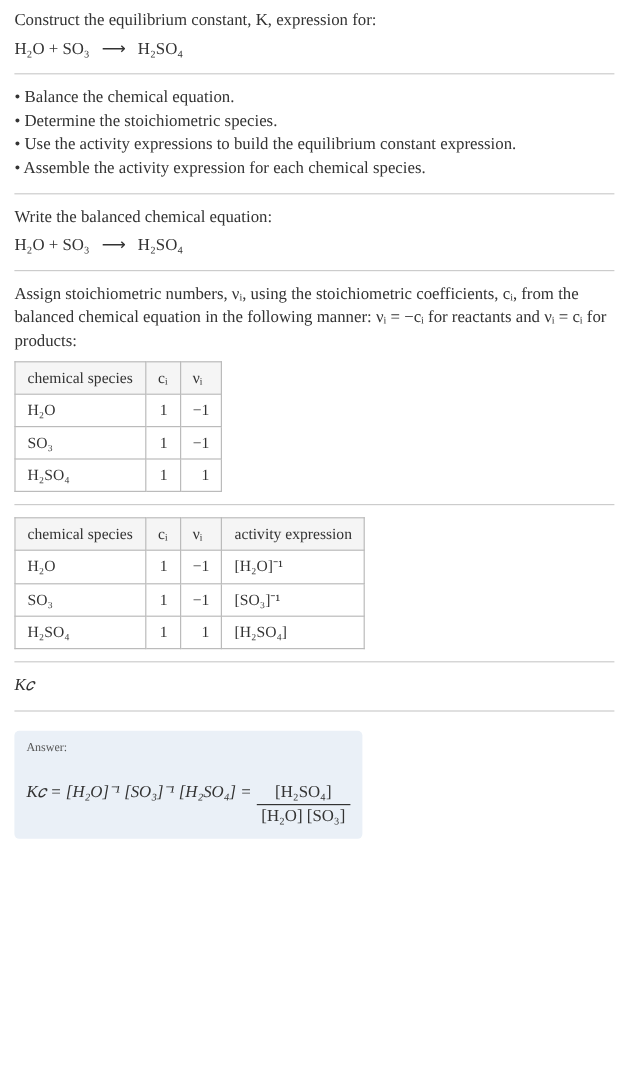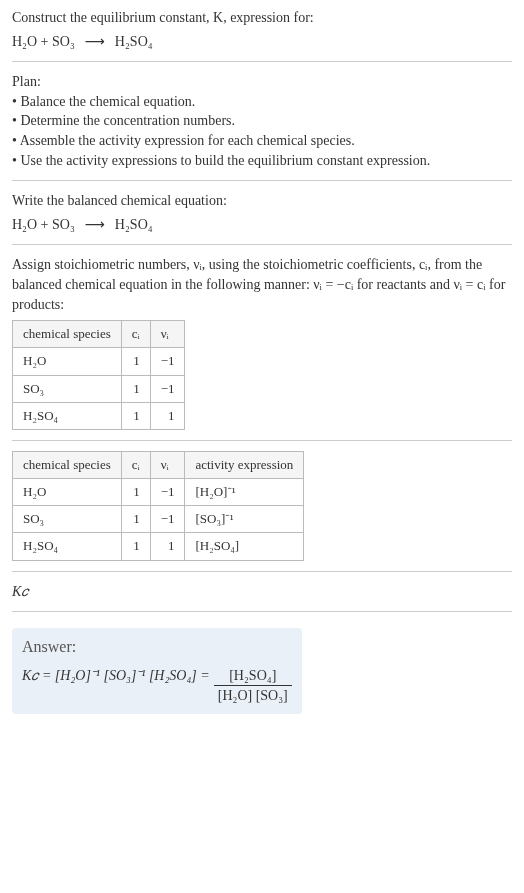--- a/index.html
+++ b/index.html
@@ -37,21 +37,21 @@
     th { font-weight: normal; background: #f5f5f5; }
     td.num { text-align: right; }
     .italic { font-style: italic; }
     .answer-box {
       background: #eaf0f7;
       border-radius: 4px;
       padding: 8px 10px;
       margin-top: 6px;
       display: inline-block;
     }
-    .answer-label { font-size: 16px; color: #555; margin-bottom: 7px; }
+    .answer-label { font-size: 10px; color: #555; margin-bottom: 20px; }
     .frac {
       display: inline-block;
       vertical-align: middle;
       text-align: center;
     }
     .frac .num { display: block; border-bottom: 1px solid #333; padding: 0 4px; }
     .frac .den { display: block; padding: 0 4px; }
     .eq-line, .kc-line {
       display: flex;
       align-items: flex-start;
@@ -68,25 +68,24 @@
   <div class="equation eq-line">
     <span>H₂O + SO₃</span>
     <span class="arrow">⟶</span>
     <span>H₂SO₄</span>
   </div>
 </div>
 
 <hr>
 
 <div>
-  <div class="plan-header">Plan:</div>
   <div class="bullet">• Balance the chemical equation.</div>
-  <div class="bullet">• Determine the concentration numbers.</div>
+  <div class="bullet">• Determine the stoichiometric species.</div>
+  <div class="bullet">• Use the activity expressions to build the equilibrium constant expression.</div>
   <div class="bullet">• Assemble the activity expression for each chemical species.</div>
-  <div class="bullet">• Use the activity expressions to build the equilibrium constant expression.</div>
 </div>
 
 <hr>
 
 <div>
   <div class="section-header">Write the balanced chemical equation:</div>
   <div class="equation eq-line">
     <span>H₂O + SO₃</span>
     <span class="arrow">⟶</span>
     <span>H₂SO₄</span>

